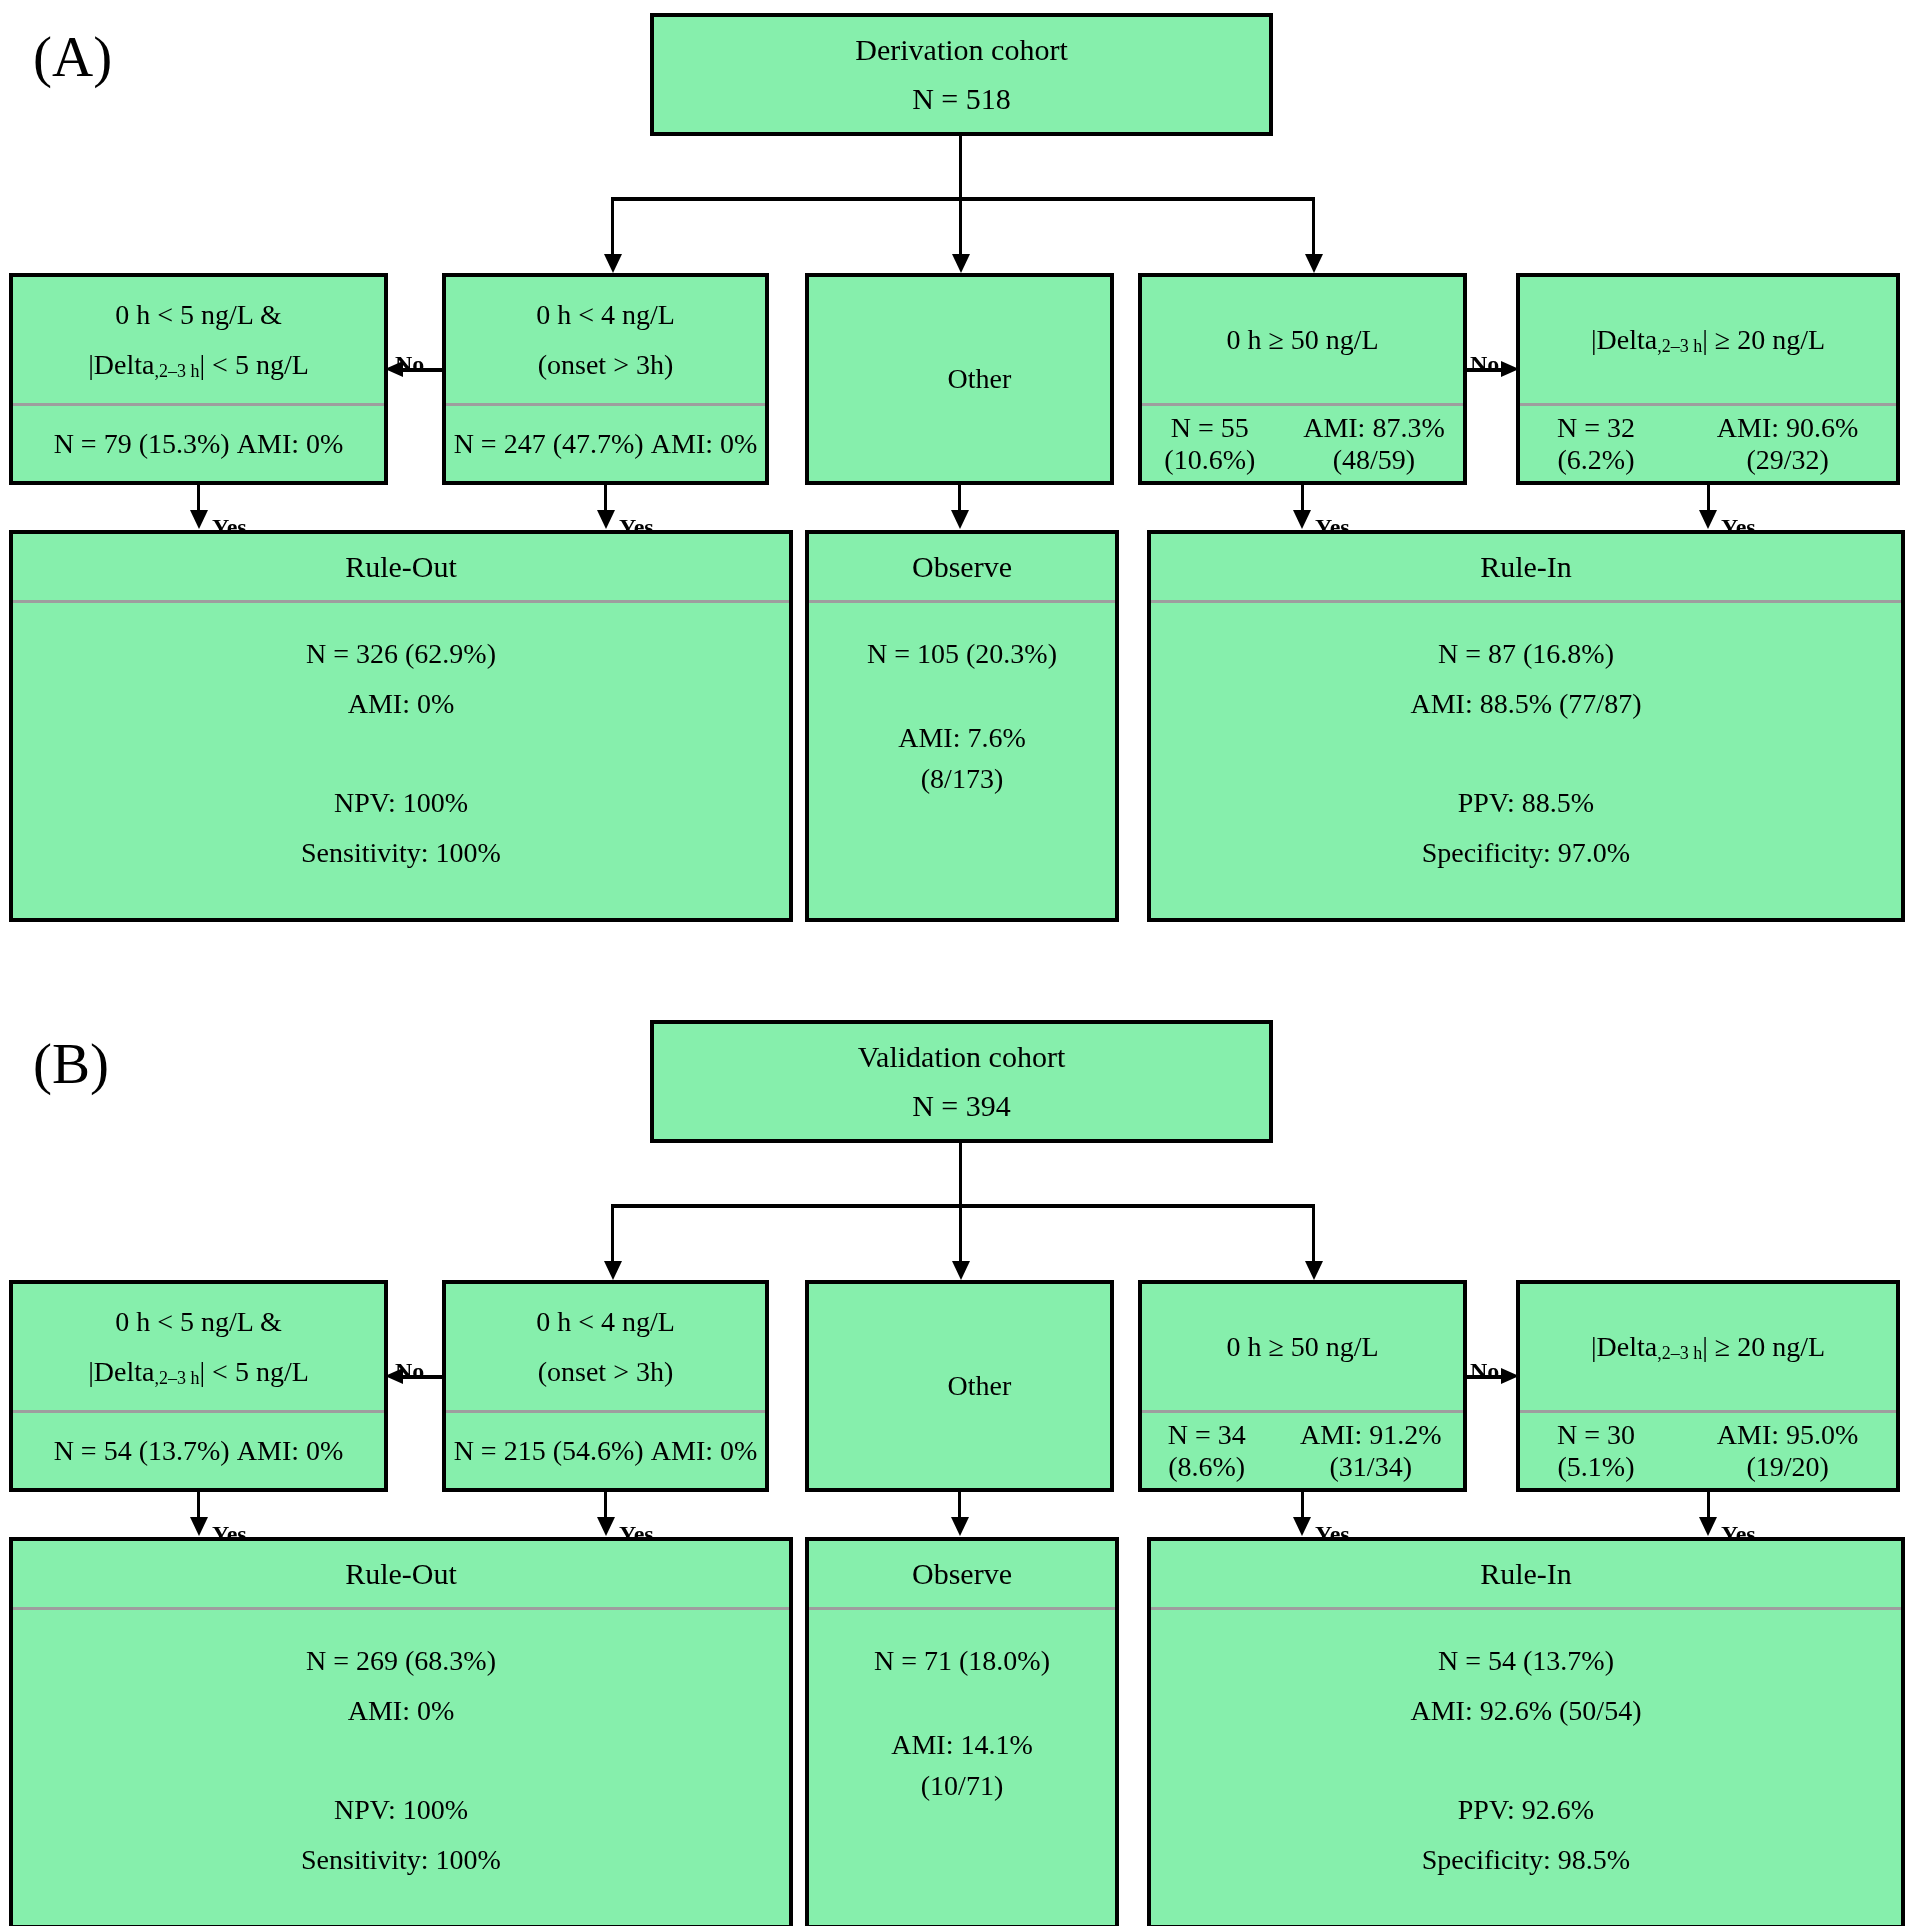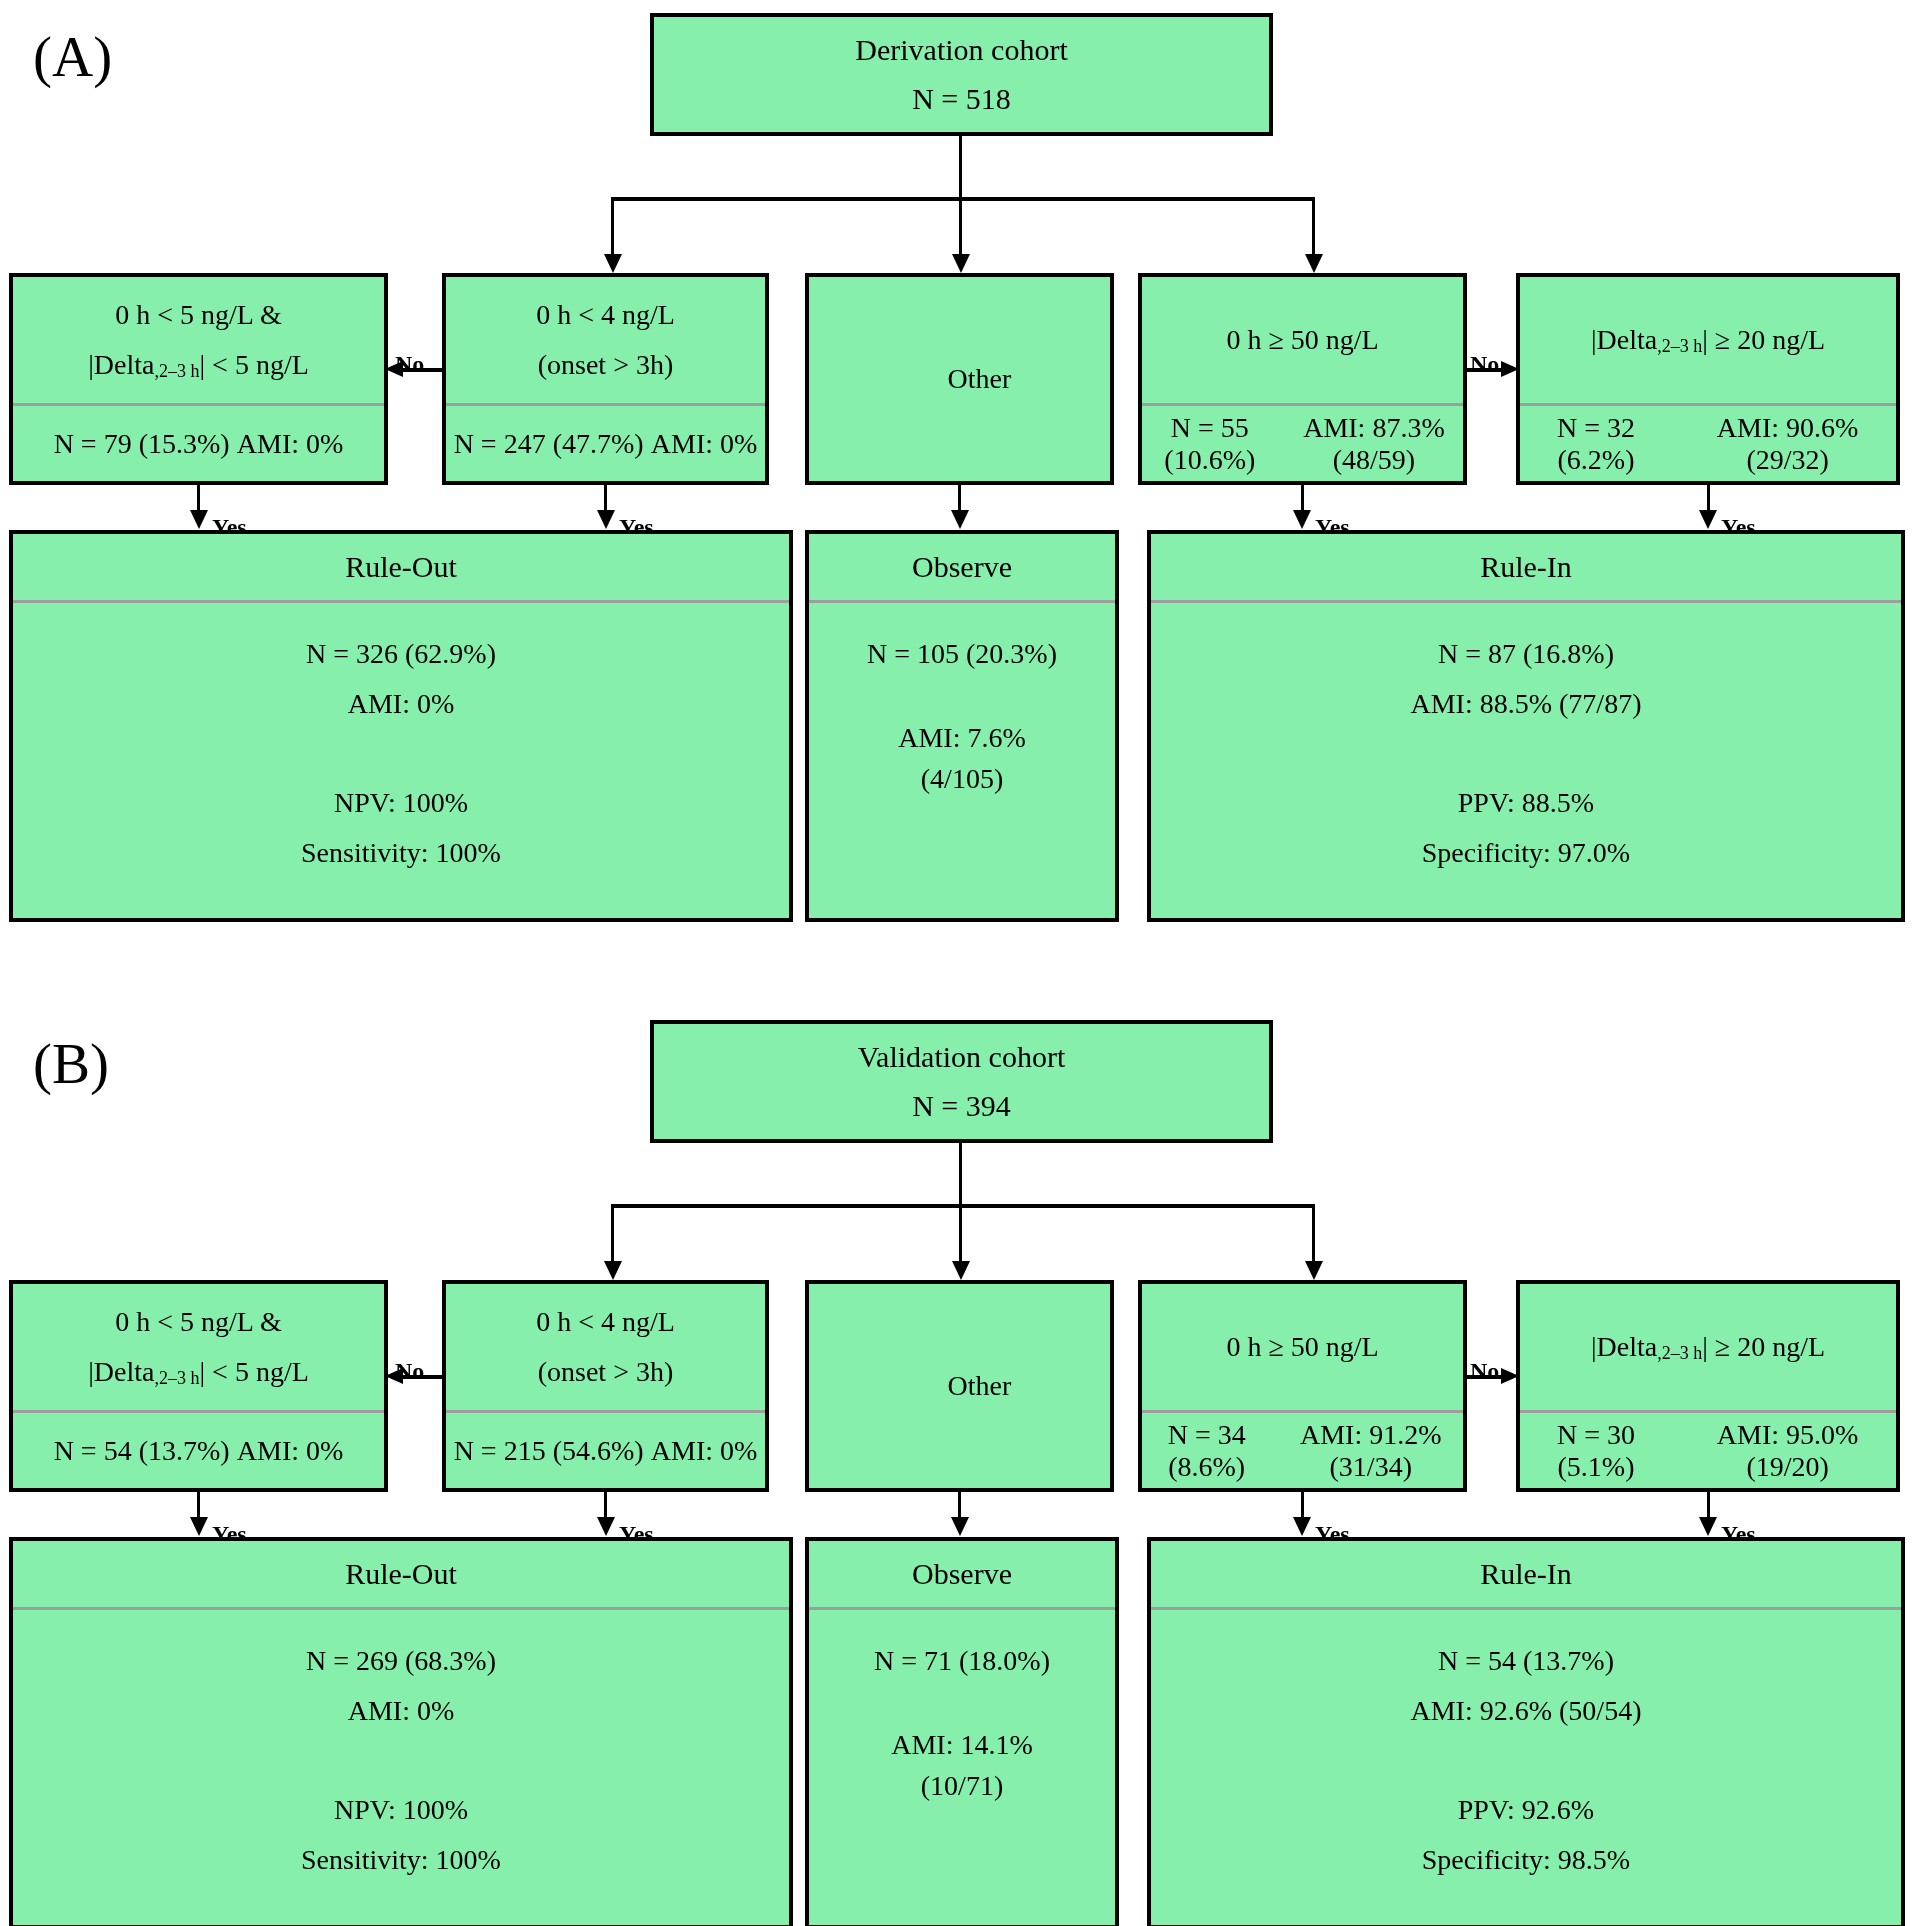--- a/index.html
+++ b/index.html
@@ -180,21 +180,21 @@
       </div>
     </div>
 
     <div class="box outcome ob">
       <div class="hd">Observe</div>
       <div class="sep"></div>
       <div class="bd">
         <div class="line">N = 105 (20.3%)</div>
         <div class="gap"></div>
         <div class="line">AMI: 7.6%</div>
-        <div class="line">(4/105)</div>
+        <div class="line">(8/173)</div>
       </div>
     </div>
 
     <div class="box outcome ri">
       <div class="hd">Rule-In</div>
       <div class="sep"></div>
       <div class="bd">
         <div class="line">N = 87 (16.8%)</div>
         <div class="line">AMI: 88.5% (77/87)</div>
         <div class="gap"></div>

